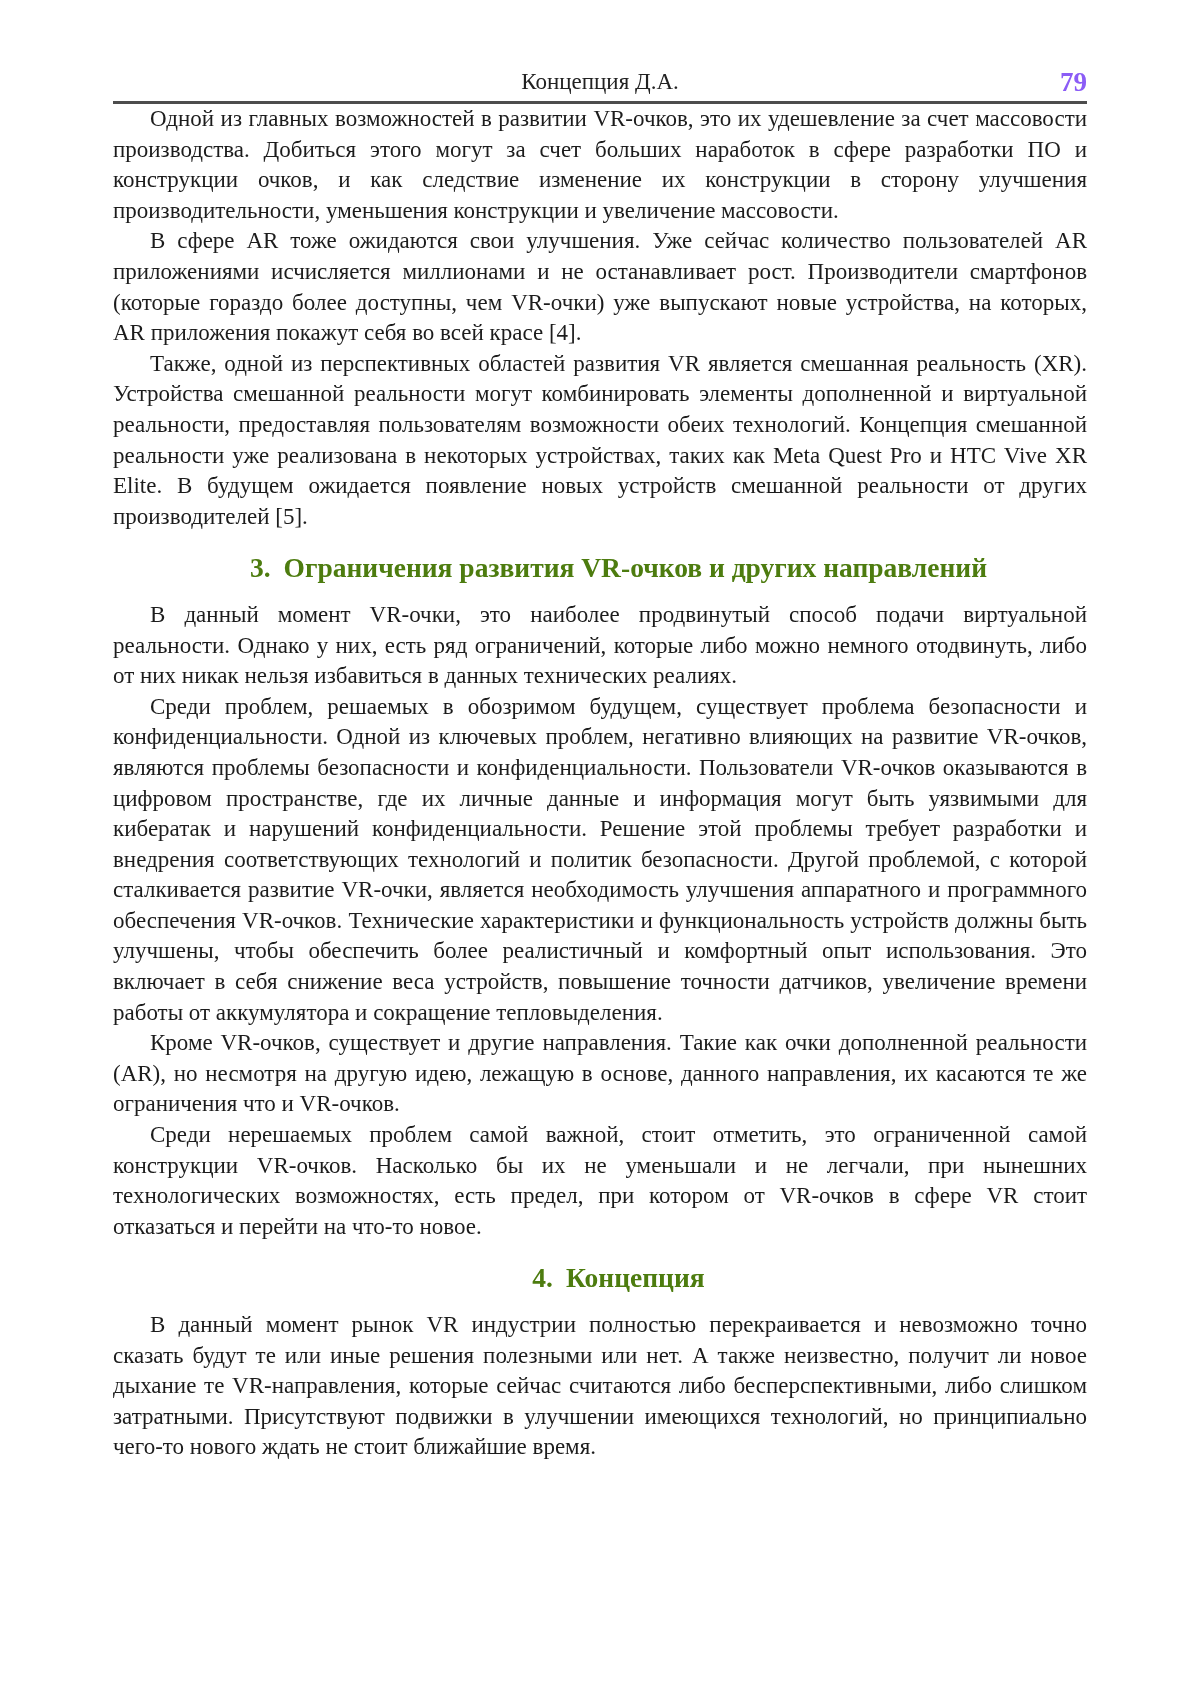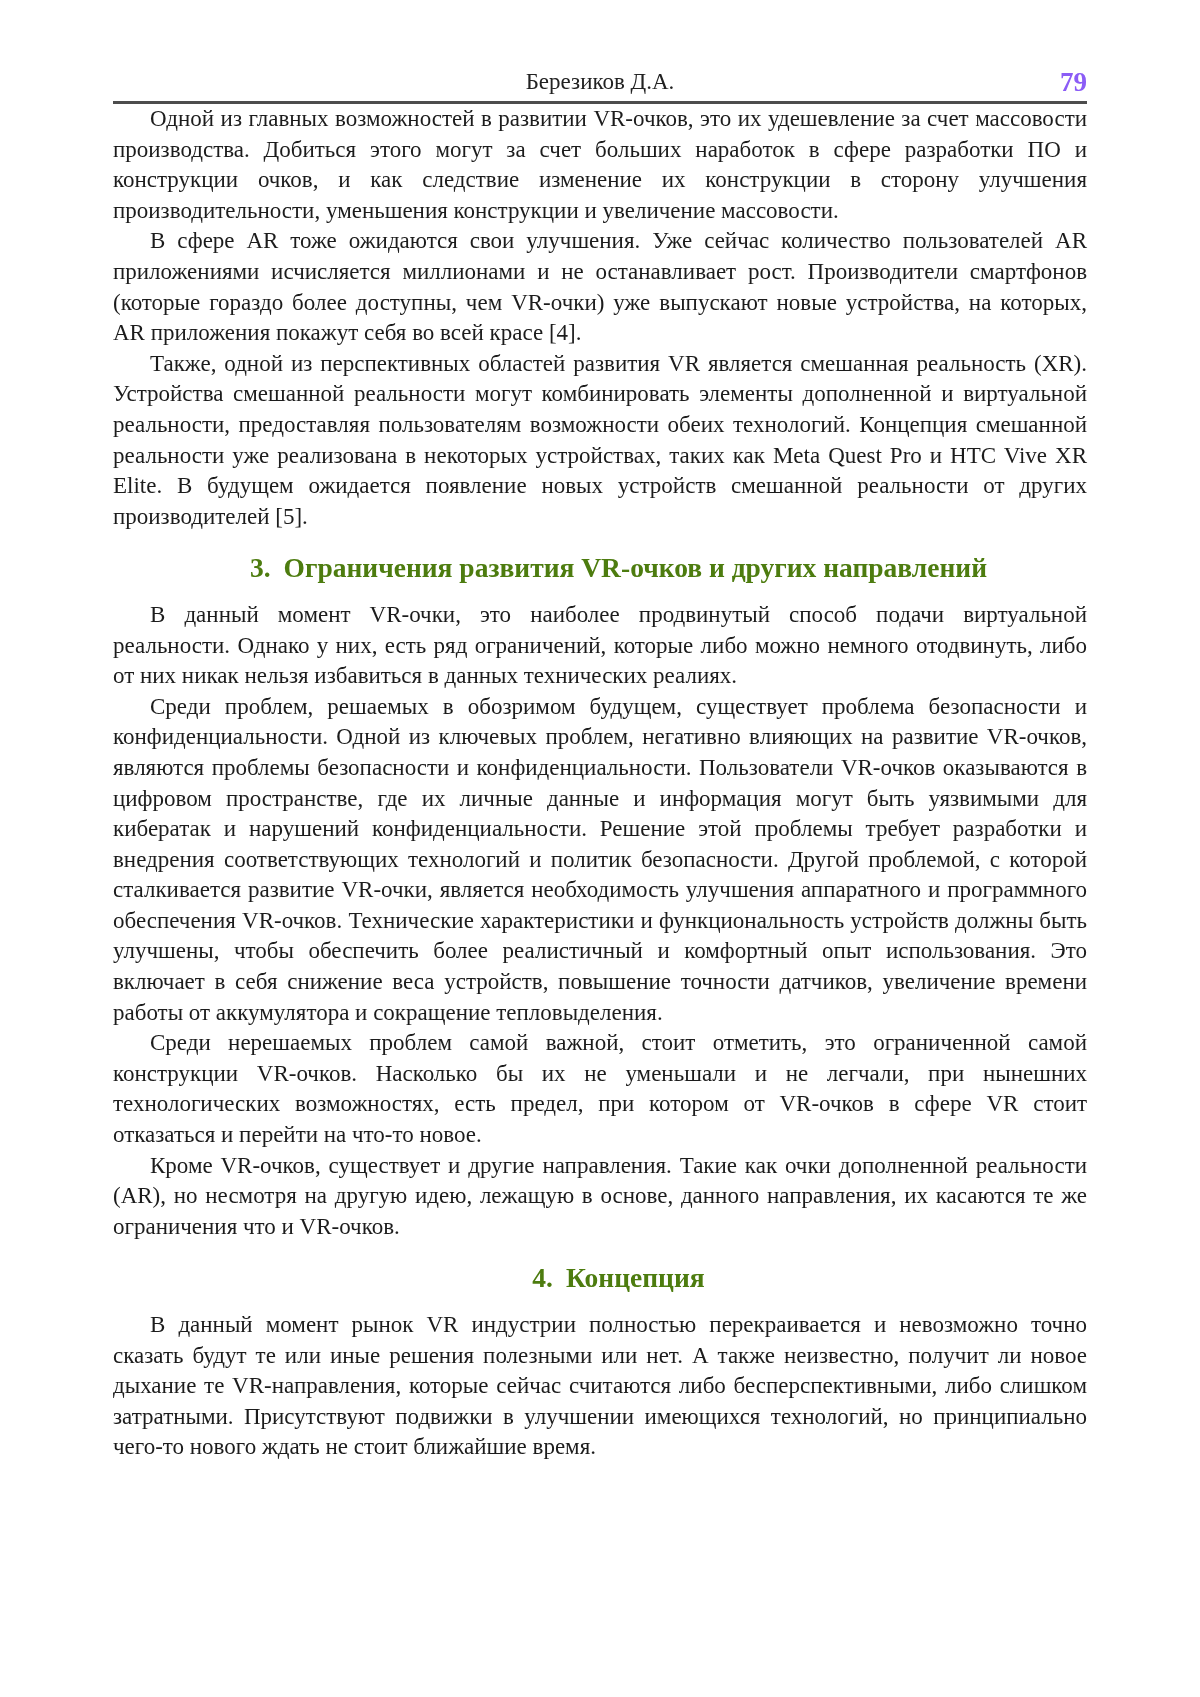--- a/index.html
+++ b/index.html
@@ -65,38 +65,38 @@
   h2.section-heading .section-number {
     padding-right: 13px;
   }
 </style>
 </head>
 <body>
 
 <div class="page">
 
   <header class="page-header">
-    <span class="running-title">Березиков Д.А.</span>
+    <span class="running-title">Концепция Д.А.</span>
     <span class="page-number">79</span>
   </header>
 
   <main class="page-body">
 
     <p class="body-par">Одной из главных возможностей в развитии VR-очков, это их удешевление за счет массовости производства. Добиться этого могут за счет больших наработок в сфере разработки ПО и конструкции очков, и как следствие изменение их конструкции в сторону улучшения производительности, уменьшения конструкции и увеличение массовости.</p>
     <p class="body-par">В сфере AR тоже ожидаются свои улучшения. Уже сейчас количество пользователей AR приложениями исчисляется миллионами и не останавливает рост. Производители смартфонов (которые гораздо более доступны, чем VR-очки) уже выпускают новые устройства, на которых, AR приложения покажут себя во всей красе [4].</p>
     <p class="body-par">Также, одной из перспективных областей развития VR является смешанная реальность (XR). Устройства смешанной реальности могут комбинировать элементы дополненной и виртуальной реальности, предоставляя пользователям возможности обеих технологий. Концепция смешанной реальности уже реализована в некоторых устройствах, таких как Meta Quest Pro и HTC Vive XR Elite. В будущем ожидается появление новых устройств смешанной реальности от других производителей [5].</p>
 
     <h2 class="section-heading">
       <span class="section-number">3.</span><span>Ограничения развития VR-очков и других направлений</span>
     </h2>
 
     <p class="body-par">В данный момент VR-очки, это наиболее продвинутый способ подачи виртуальной реальности. Однако у них, есть ряд ограничений, которые либо можно немного отодвинуть, либо от них никак нельзя избавиться в данных технических реалиях.</p>
     <p class="body-par">Среди проблем, решаемых в обозримом будущем, существует проблема безопасности и конфиденциальности. Одной из ключевых проблем, негативно влияющих на развитие VR-очков, являются проблемы безопасности и конфиденциальности. Пользователи VR-очков оказываются в цифровом пространстве, где их личные данные и информация могут быть уязвимыми для кибератак и нарушений конфиденциальности. Решение этой проблемы требует разработки и внедрения соответствующих технологий и политик безопасности. Другой проблемой, с которой сталкивается развитие VR-очки, является необходимость улучшения аппаратного и программного обеспечения VR-очков. Технические характеристики и функциональность устройств должны быть улучшены, чтобы обеспечить более реалистичный и комфортный опыт использования. Это включает в себя снижение веса устройств, повышение точности датчиков, увеличение времени работы от аккумулятора и сокращение тепловыделения.</p>
+    <p class="body-par">Кроме VR-очков, существует и другие направления. Такие как очки дополненной реальности (AR), но несмотря на другую идею, лежащую в основе, данного направления, их касаются те же ограничения что и VR-очков.</p>
     <p class="body-par">Среди нерешаемых проблем самой важной, стоит отметить, это ограниченной самой конструкции VR-очков. Насколько бы их не уменьшали и не легчали, при нынешних технологических возможностях, есть предел, при котором от VR-очков в сфере VR стоит отказаться и перейти на что-то новое.</p>
-    <p class="body-par">Кроме VR-очков, существует и другие направления. Такие как очки дополненной реальности (AR), но несмотря на другую идею, лежащую в основе, данного направления, их касаются те же ограничения что и VR-очков.</p>
 
     <h2 class="section-heading">
       <span class="section-number">4.</span><span>Концепция</span>
     </h2>
 
     <p class="body-par">В данный момент рынок VR индустрии полностью перекраивается и невозможно точно сказать будут те или иные решения полезными или нет. А также неизвестно, получит ли новое дыхание те VR-направления, которые сейчас считаются либо бесперспективными, либо слишком затратными. Присутствуют подвижки в улучшении имеющихся технологий, но принципиально чего-то нового ждать не стоит ближайшие время.</p>
 
   </main>
 
 </div>

